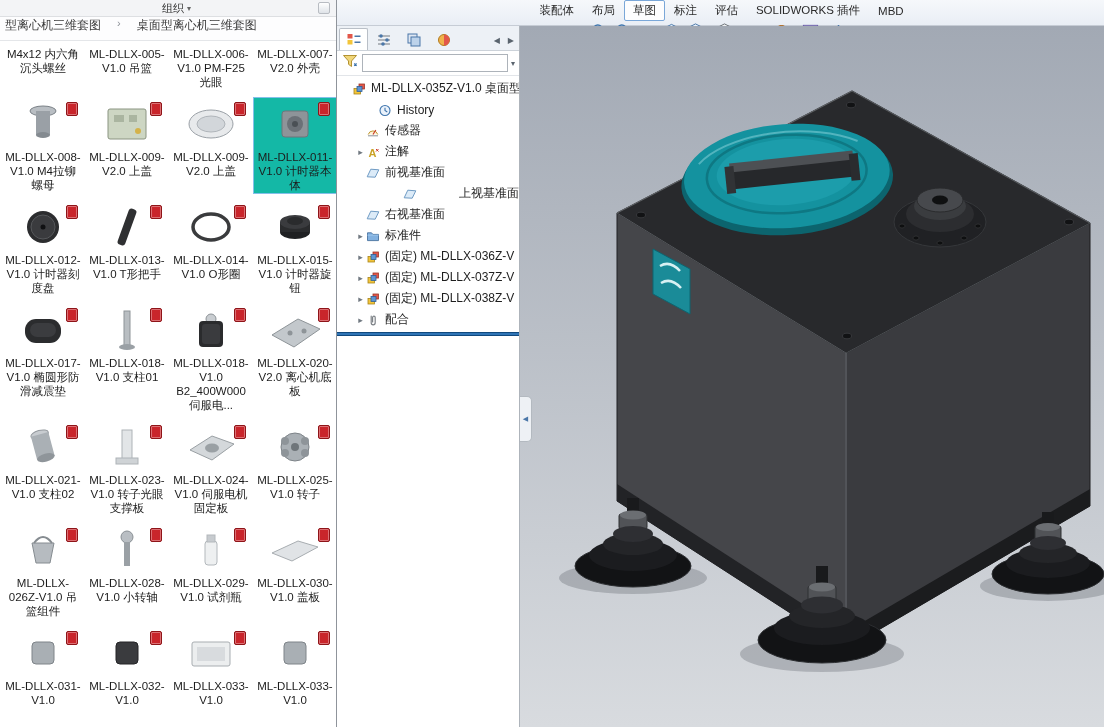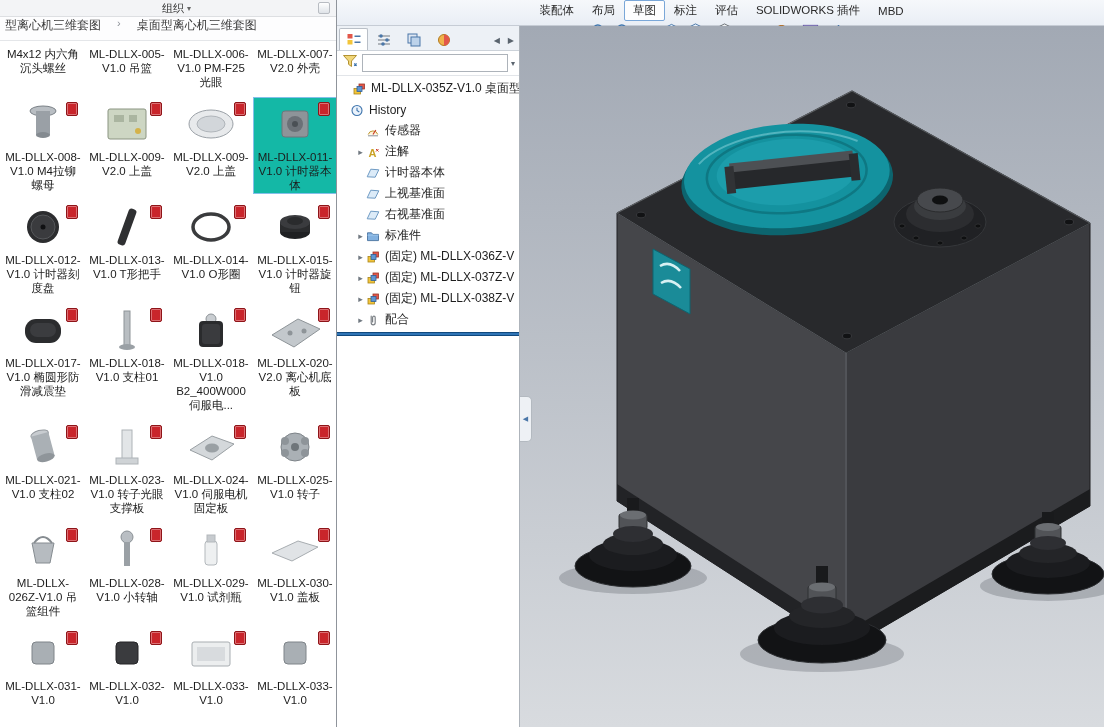--- a/index.html
+++ b/index.html
@@ -407,21 +407,21 @@
                 <span class="arrow"></span>
                 <span class="ticon">
                   <svg viewBox="0 0 14 14" width="14" height="14">
                     <rect x="2" y="6.5" width="6.5" height="5.5" fill="#f3c53a" stroke="#a8841a" stroke-width="0.8"></rect>
                     <rect x="7" y="2" width="5.5" height="5" fill="#e2574a" stroke="#9c3527" stroke-width="0.8"></rect>
                     <rect x="5" y="4.5" width="5" height="5" fill="#5f95d2" stroke="#2f5f96" stroke-width="0.8"></rect>
                   </svg>
                 </span>
                 <span class="tlabel">ML-DLLX-035Z-V1.0 桌面型</span>
               </div>
-              <div class="trow" style="padding-left: 2px;">
+              <div class="trow" style="padding-left: 30px;">
                 <span class="arrow"></span>
                 <span class="ticon">
                   <svg viewBox="0 0 14 14" width="14" height="14">
                     <circle cx="7" cy="7.5" r="5" fill="#eaf2fb" stroke="#3f75ad" stroke-width="1.1"></circle>
                     <path d="M7 4.8 V7.5 L9.3 9" stroke="#3f75ad" stroke-width="1.1" fill="none"></path>
                   </svg>
                 </span>
                 <span class="tlabel">History</span>
               </div>
               <div class="trow" style="padding-left: 18px;">
@@ -445,23 +445,23 @@
                 </span>
                 <span class="tlabel">注解</span>
               </div>
               <div class="trow" style="padding-left: 18px;">
                 <span class="arrow"></span>
                 <span class="ticon">
                   <svg viewBox="0 0 14 14" width="14" height="14">
                     <polygon points="1.2,10.8 4.8,3.2 12.8,3.8 9.2,11.2" fill="#d6e7f7" fill-opacity="0.85" stroke="#6f9bc4" stroke-width="1"></polygon>
                   </svg>
                 </span>
-                <span class="tlabel">计时器本体</span>
-              </div>
-              <div class="trow" style="padding-left: 18px;">
+                <span class="tlabel">前视基准面</span>
+              </div>
+              <div class="trow" style="padding-left: 18px; justify-content: space-between;">
                 <span class="arrow"></span>
                 <span class="ticon">
                   <svg viewBox="0 0 14 14" width="14" height="14">
                     <polygon points="1.2,10.8 4.8,3.2 12.8,3.8 9.2,11.2" fill="#d6e7f7" fill-opacity="0.85" stroke="#6f9bc4" stroke-width="1"></polygon>
                   </svg>
                 </span>
                 <span class="tlabel">上视基准面</span>
               </div>
               <div class="trow" style="padding-left: 18px;">
                 <span class="arrow"></span>

